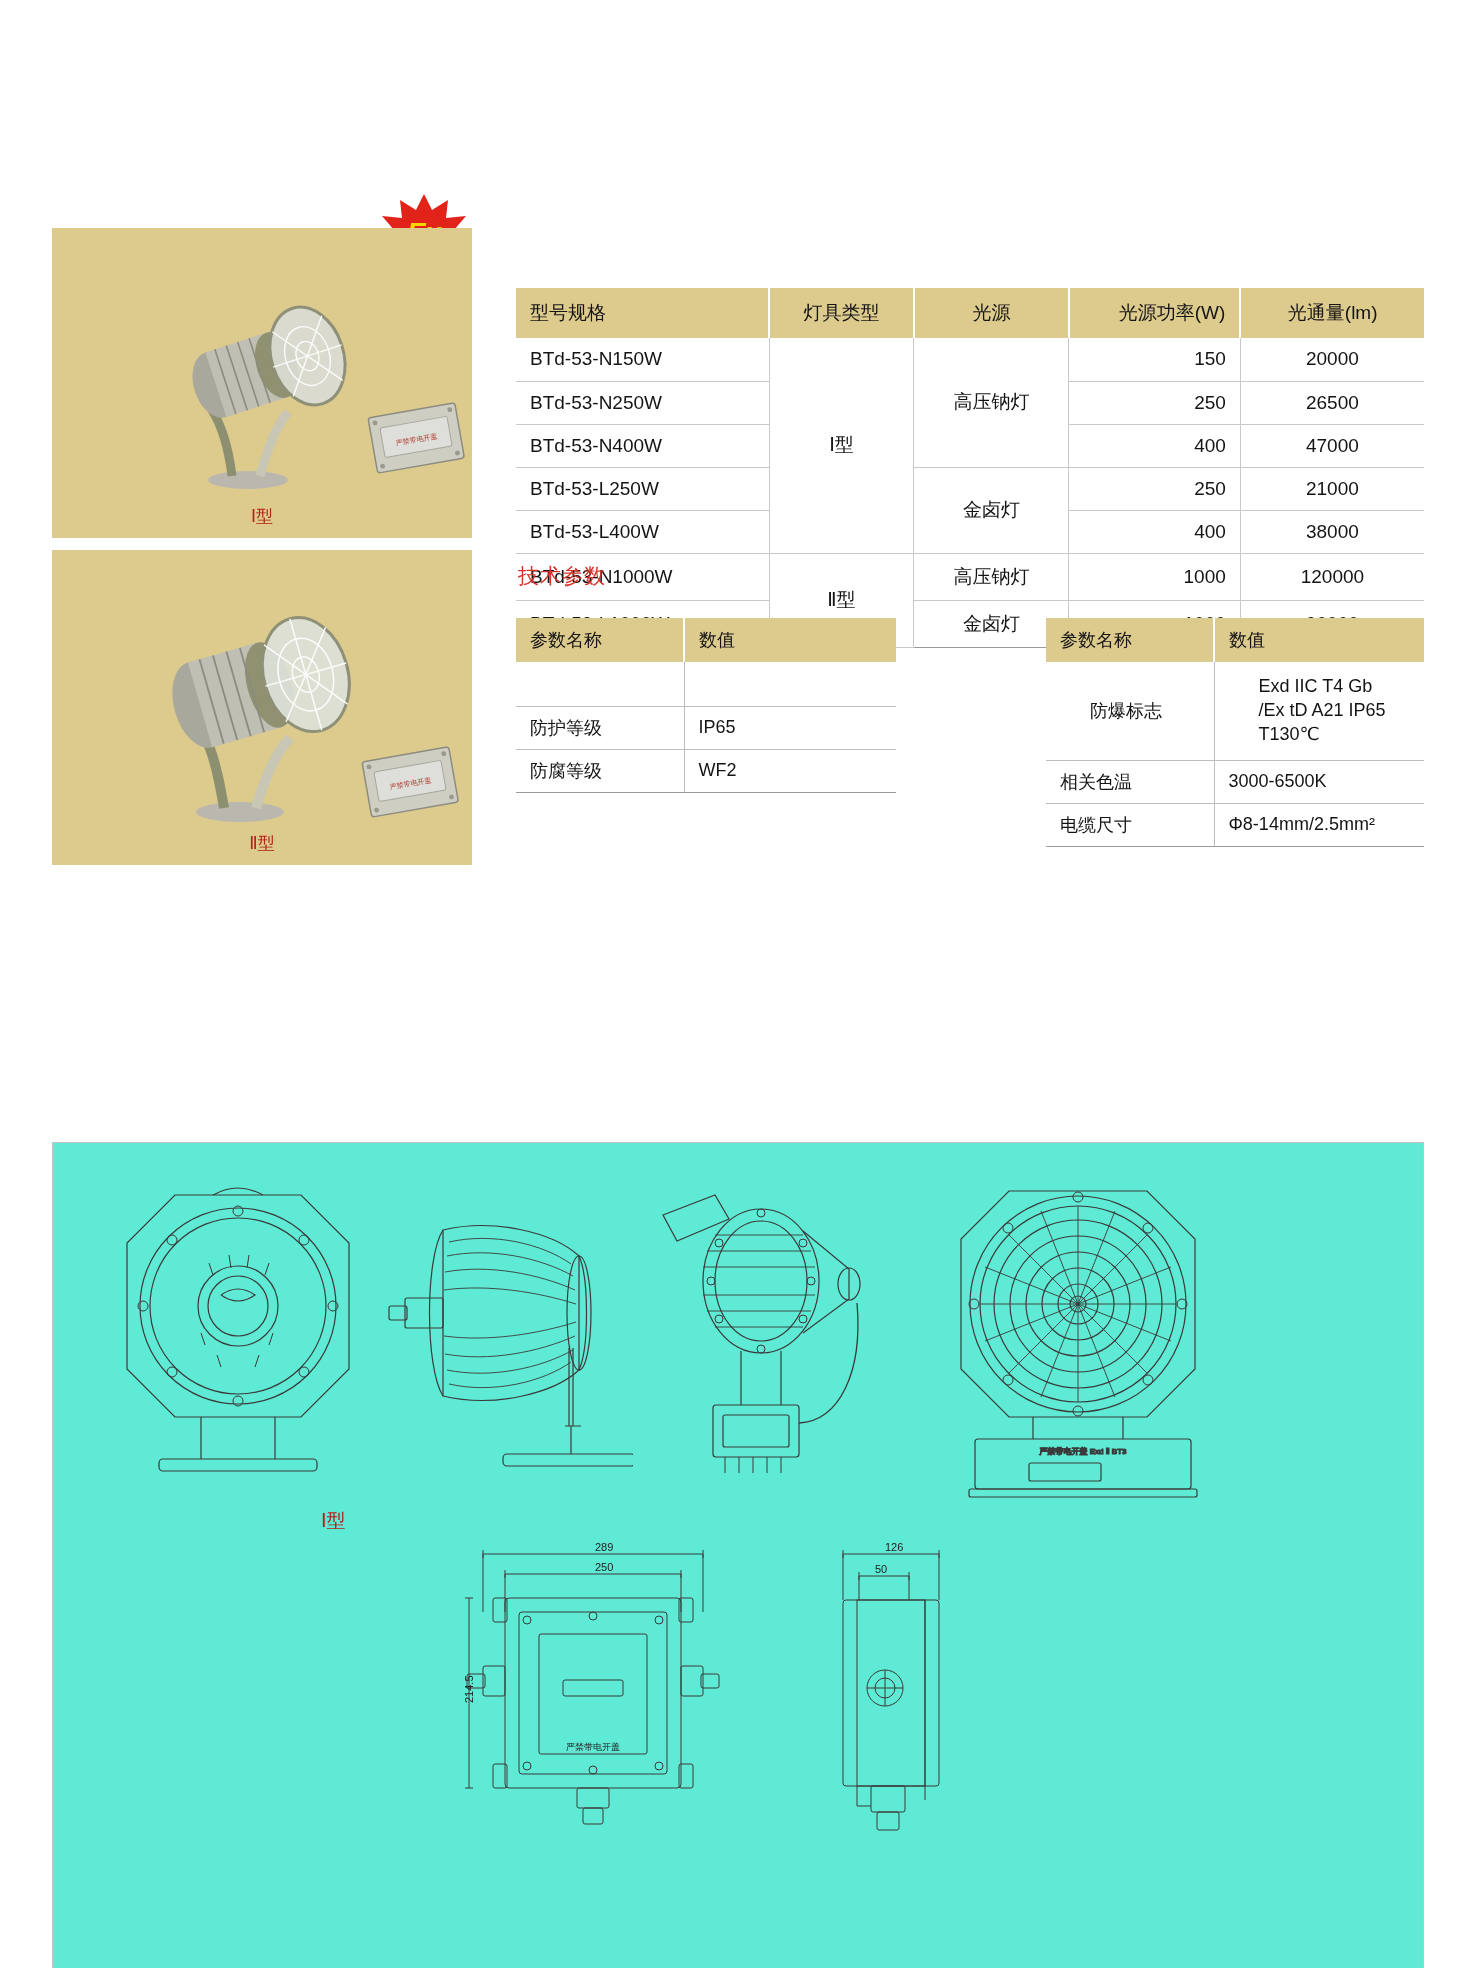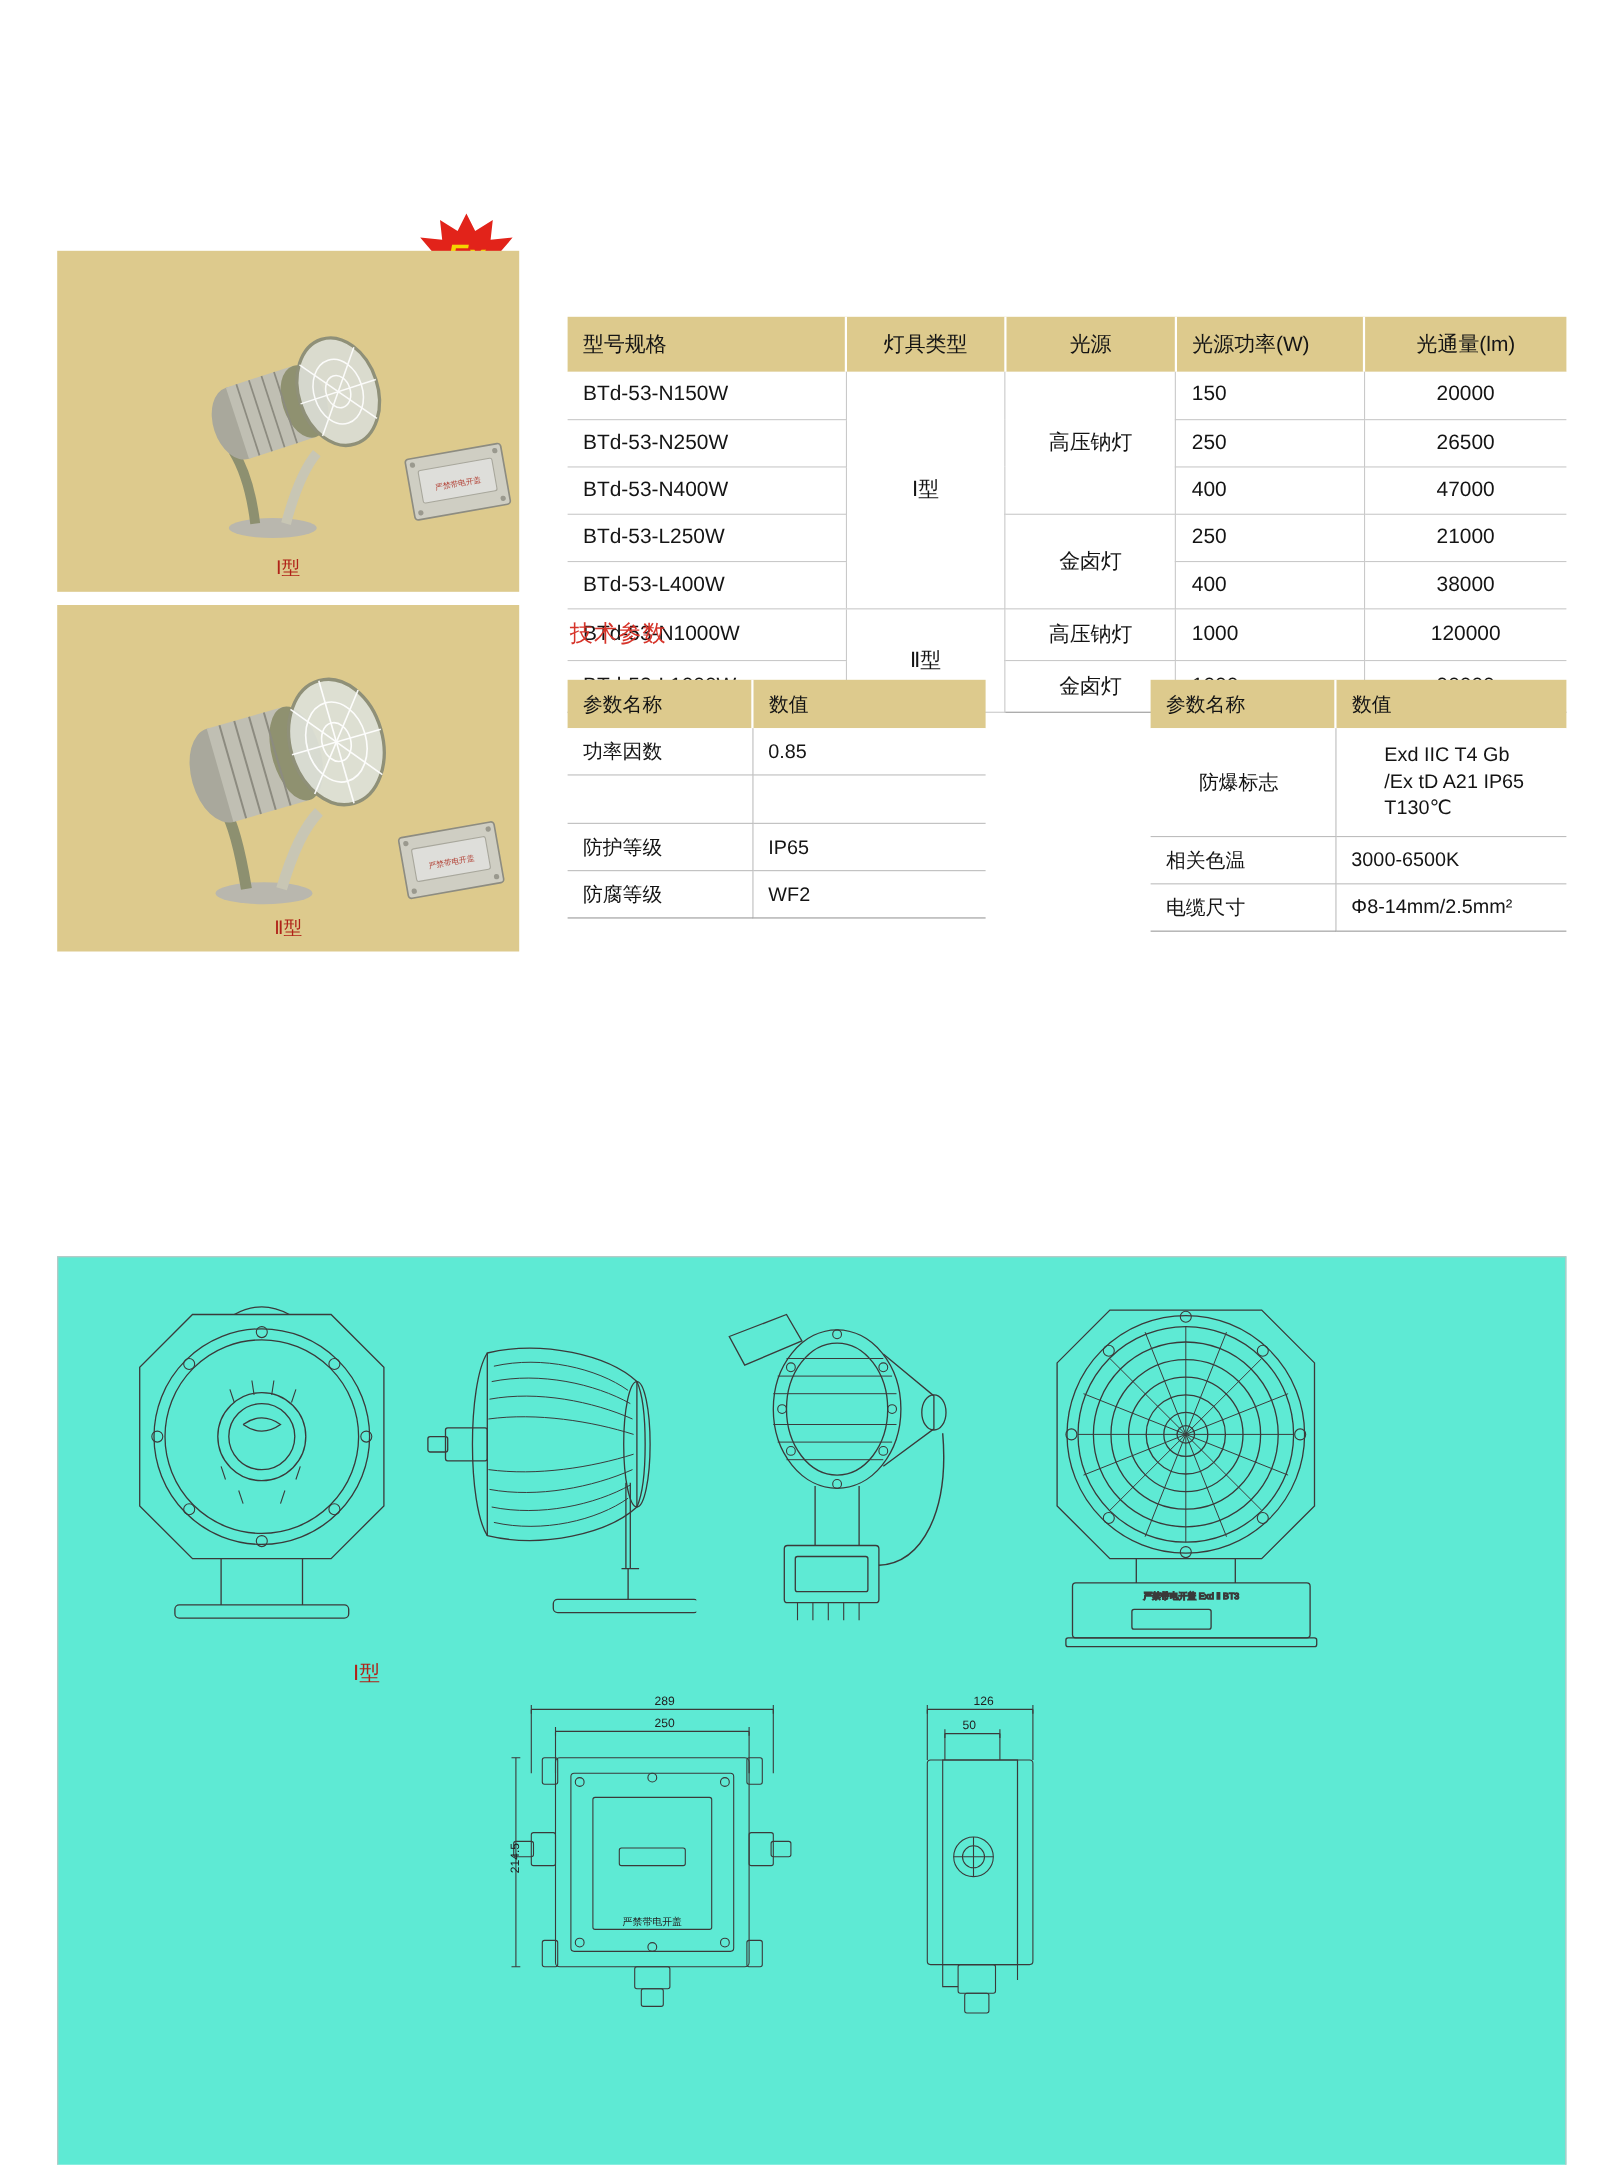--- a/index.html
+++ b/index.html
@@ -57,21 +57,21 @@
     padding:10px 14px; height:43px; font-size:19px;
     border-bottom:1px solid #c9c9c9;
     border-right:1px solid #c9c9c9;
     color:#141414; background:#fff;
   }
   .spec-table td:last-child { border-right:none; }
   .spec-table tr:last-child td { border-bottom:1.5px solid #9a9a9a; }
   .spec-table .c-model  { width:248px; }
   .spec-table .c-type   { width:142px; text-align:center; }
   .spec-table .c-source { width:152px; text-align:center; }
-  .spec-table .c-power  { width:168px; text-align:left; }
+  .spec-table .c-power  { width:168px; text-align:right; }
   .spec-table .c-flux   { width:180px; text-align:center; }
 
   
   .sec-title {
     position:absolute; font-size:21px; color:#d6342a; font-weight:normal;
     letter-spacing:1px;
   }
   .sec-title.tech { left:518px; top:562px; }
   .sec-title.dim  { left:52px;  top:1148px; }
 
@@ -275,24 +275,20 @@
   <div class="sec-title tech">技术参数</div>
 
   <table class="tech-table left">
     <thead>
       <tr>
         <th class="pname">参数名称</th>
         <th class="pval">数值</th>
       </tr>
     </thead>
     <tbody>
-      <tr>
-        <td class="pname">功率因数</td>
-        <td class="pval">0.85</td>
-      </tr>
       <tr class="r-blank">
         <td class="pname"></td>
         <td class="pval"></td>
       </tr>
       <tr>
         <td class="pname">防护等级</td>
         <td class="pval">IP65</td>
       </tr>
       <tr>
         <td class="pname">防腐等级</td>

